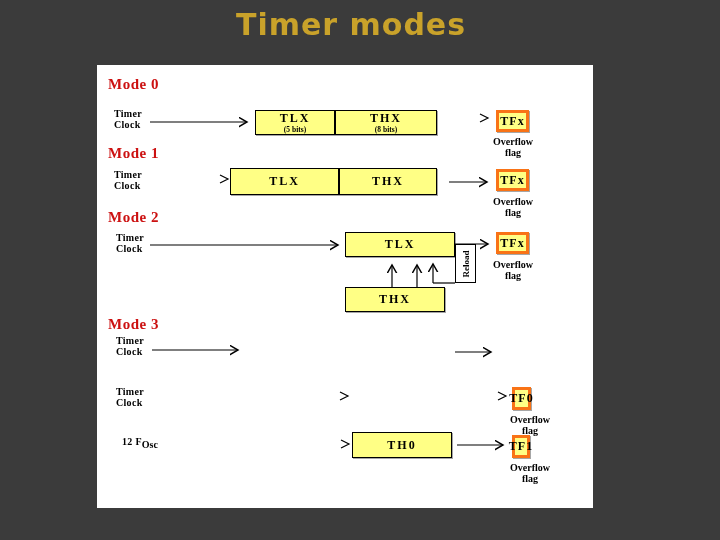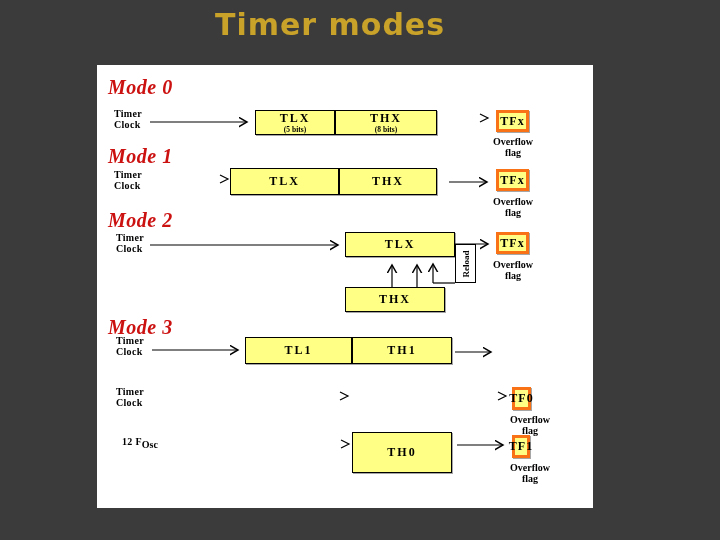--- a/index.html
+++ b/index.html
@@ -1,26 +1,26 @@
 <!DOCTYPE html>
 <html style="--bg: #3b3b3b; --panel: #ffffff; --box: #ffff85; --mode_label: #cc1111; --title_text: #c9a22a; --line: #000000;"><head>
 <meta charset="utf-8">
 <style>
   html,body{margin:0;padding:0;}
   body{width:720px;height:540px;overflow:hidden;background:var(--bg,#3b3b3b);
        font-family:"Liberation Serif",serif;}
   .slide{position:relative;width:720px;height:540px;}
   .title{position:absolute;top:7px;left:0;width:660px;text-align:center;
          font-family:"DejaVu Sans",sans-serif;font-weight:bold;font-size:30px;
-         color:var(--title_text,#c9a22a);letter-spacing:1px;}
+         color:var(--title_text,#c9a22a);letter-spacing:1px;padding-left:21px;}
   .panel{position:absolute;left:97px;top:65px;width:496px;height:443px;
          background:var(--panel,#ffffff);}
   .wires{position:absolute;left:0;top:0;pointer-events:none;}
-  .mode-label{position:absolute;font-weight:bold;font-size:20px;
-              color:var(--mode_label,#cc1111);letter-spacing:.5px;font-style:italic;}
+  .mode-label{position:absolute;font-weight:bold;font-size:15px;
+              color:var(--mode_label,#cc1111);letter-spacing:.5px;}
   .src{position:absolute;font-weight:bold;font-size:10px;line-height:11px;
        color:#000;letter-spacing:.3px;}
   .split-box{position:absolute;display:flex;background:var(--box,#ffff85);
              border:1px solid #000;box-shadow:1px 1px 0 rgba(0,0,0,.35);box-sizing:border-box;}
   .cell{display:flex;flex-direction:column;align-items:center;justify-content:center;flex:0 0 auto;}
   .cell.second{border-left:2px solid #000;flex:1 1 auto;}
   .cell-label{font-weight:bold;font-size:12px;letter-spacing:2px;color:#000;}
   .cell-bits{font-weight:bold;font-size:7.5px;letter-spacing:0;color:#000;margin-top:-1px;}
   .box{position:absolute;background:var(--box,#ffff85);border:1px solid #000;
        display:flex;align-items:center;justify-content:center;font-weight:bold;
@@ -128,43 +128,35 @@
       <span>Overflow</span><br>
       <span>flag</span>
     </div>
 
     <div class="mode-label" style="left:11px;top:251px">Mode 3</div>
 
     <div class="src" style="left:19px;top:270px">
       <span>Timer</span><br>
       <span>Clock</span>
     </div>
-    <div class="split-box" style="left:148px;top:272px;width:207px;height:27px">
-      <div class="cell" style="width:105px">
-        <div class="cell-label">TL1</div>
-      </div>
-      <div class="cell second">
-        <div class="cell-label">TH1</div>
-      </div>
-    </div>
 
     <div class="src" style="left:19px;top:321px">
       <span>Timer</span><br>
       <span>Clock</span>
     </div>
     <div class="flag-box" style="left:415px;top:322px;width:19px;height:23px">TF0</div>
     <div class="flag-caption" style="left:402px;top:349px">
       <span>Overflow</span><br>
       <span>flag</span>
     </div>
 
     <div class="src" style="left:25px;top:371px">
       <span>12 F</span><span class="sub">Osc</span>
     </div>
-    <div class="box" style="left:255px;top:367px;width:100px;height:41px">TH0</div>
+    <div class="box" style="left:255px;top:367px;width:100px;height:26px">TH0</div>
     <div class="flag-box" style="left:415px;top:370px;width:18px;height:23px">TF1</div>
     <div class="flag-caption" style="left:402px;top:397px">
       <span>Overflow</span><br>
       <span>flag</span>
     </div>
 
   </div>
 </div>
 
 </body></html>

